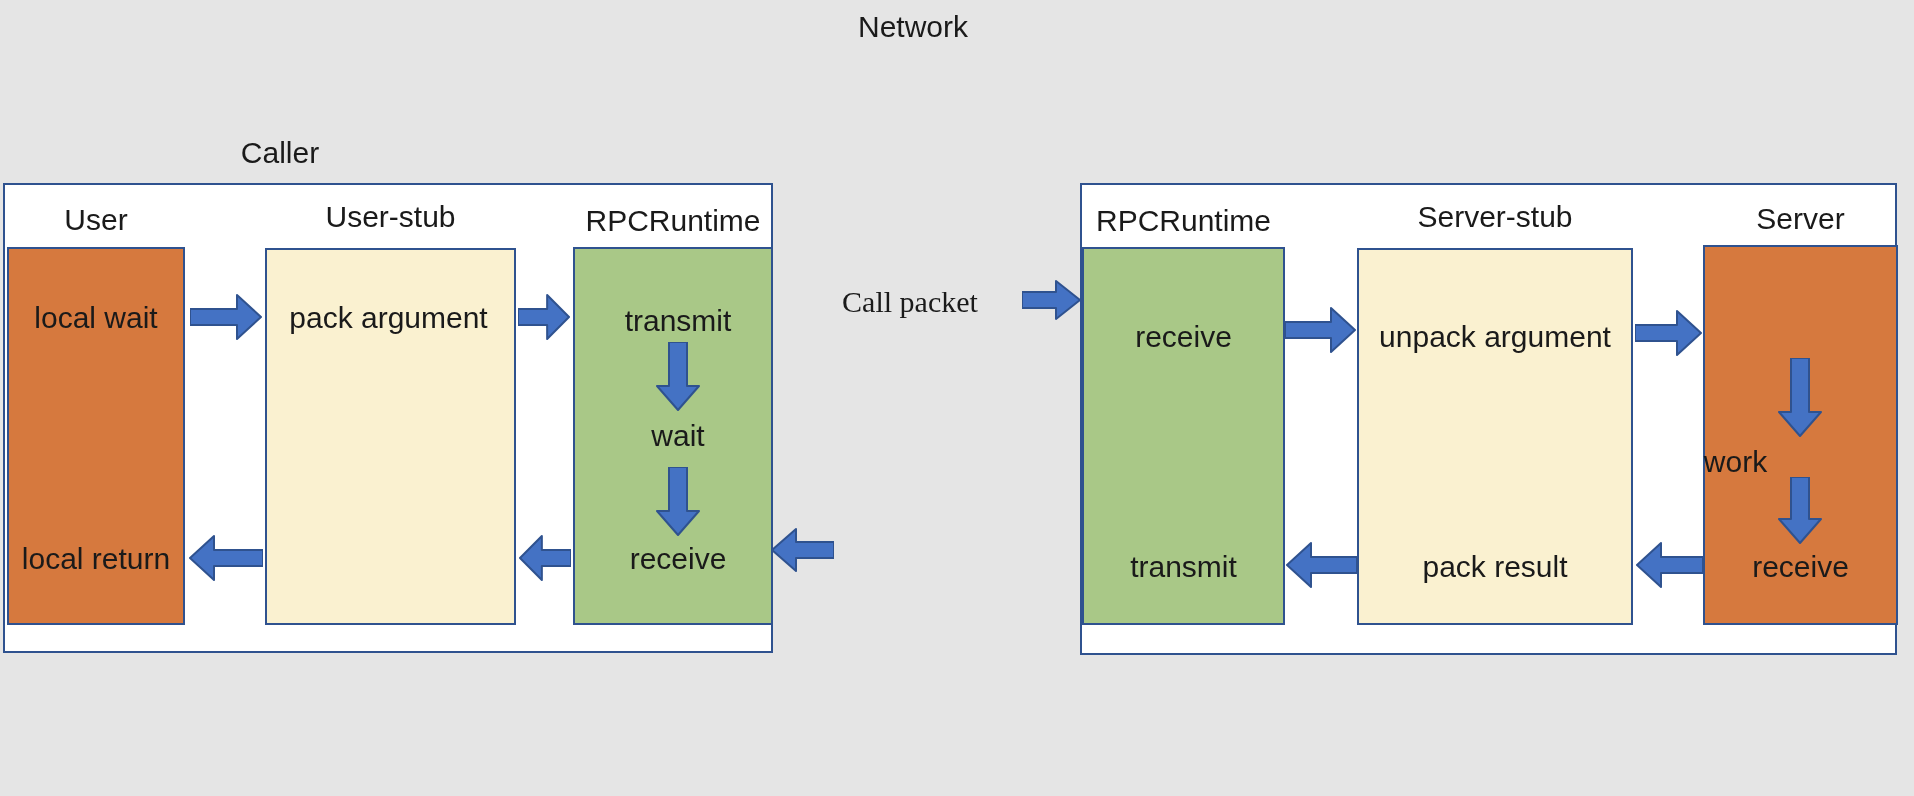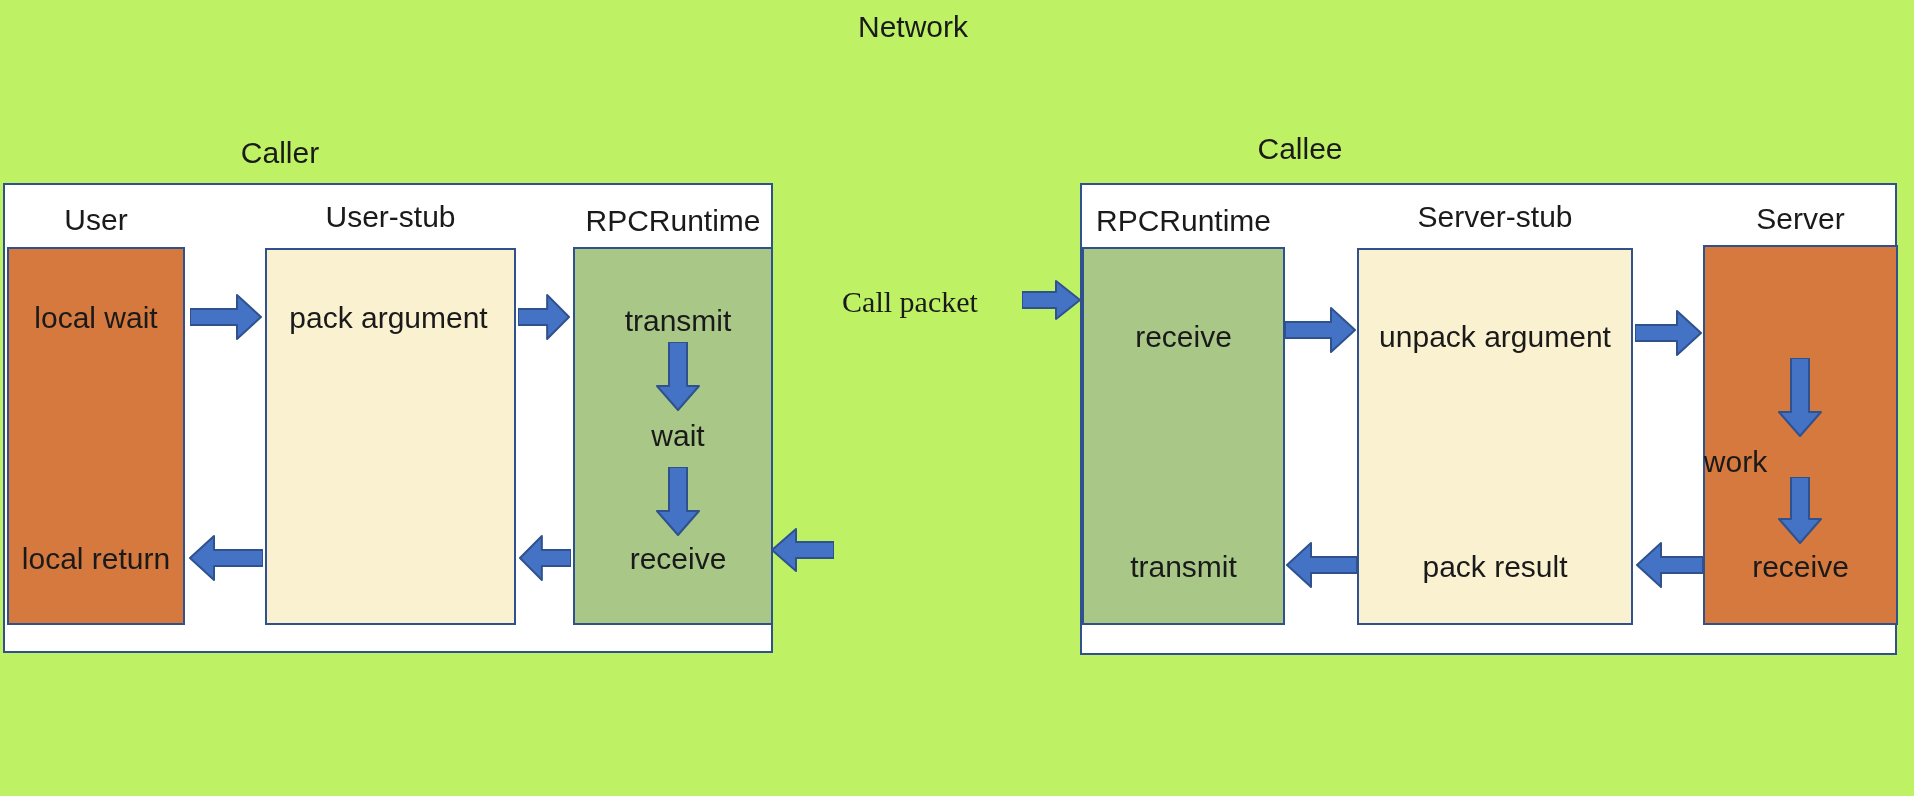--- a/index.html
+++ b/index.html
@@ -1,19 +1,19 @@
 <!DOCTYPE html>
 <html><head>
 <meta charset="utf-8">
 <style>
   html,body{margin:0;padding:0;background:#ffffff;}
   #page{
     position:relative;
     width:1914px;height:796px;
-    background:#bef264;
+    background:#e5e5e5;
     font-family:"Liberation Sans","DejaVu Sans",sans-serif;
     color:#1a1a1a;
     overflow:hidden;
   }
   .abs{position:absolute;}
   .label{
     text-align:center;
     font-size:30px;
     line-height:1.1;
     white-space:nowrap;
@@ -63,21 +63,20 @@
 
   <div class="abs cell" style="left:7px;top:301px;width:178px;">local wait</div>
   <div class="abs cell" style="left:2px;top:542px;width:188px;">local return</div>
   <div class="abs cell" style="left:265px;top:301px;width:247px;">pack argument</div>
   <div class="abs cell" style="left:578px;top:304px;width:200px;">transmit</div>
   <div class="abs cell" style="left:578px;top:419px;width:200px;">wait</div>
   <div class="abs cell" style="left:578px;top:542px;width:200px;">receive</div>
 
   <div class="abs label" style="left:810px;top:285px;width:200px;font-family:Liberation Serif, serif;">Call packet</div>
 
-  <div class="abs label" style="left:1200px;top:132px;width:200px;">Callee</div>
 
   <div class="abs outer-box" style="left:1080px;top:183px;width:817px;height:472px;"></div>
 
   <div class="abs hdr" style="left:1082px;top:204px;width:203px;">RPCRuntime</div>
   <div class="abs hdr" style="left:1357px;top:200px;width:276px;">Server-stub</div>
   <div class="abs hdr" style="left:1703px;top:202px;width:195px;">Server</div>
 
   <div class="abs col green" style="left:1082px;top:247px;width:203px;height:378px;"></div>
   <div class="abs col cream" style="left:1357px;top:248px;width:276px;height:377px;"></div>
   <div class="abs col orange" style="left:1703px;top:245px;width:195px;height:380px;"></div>

